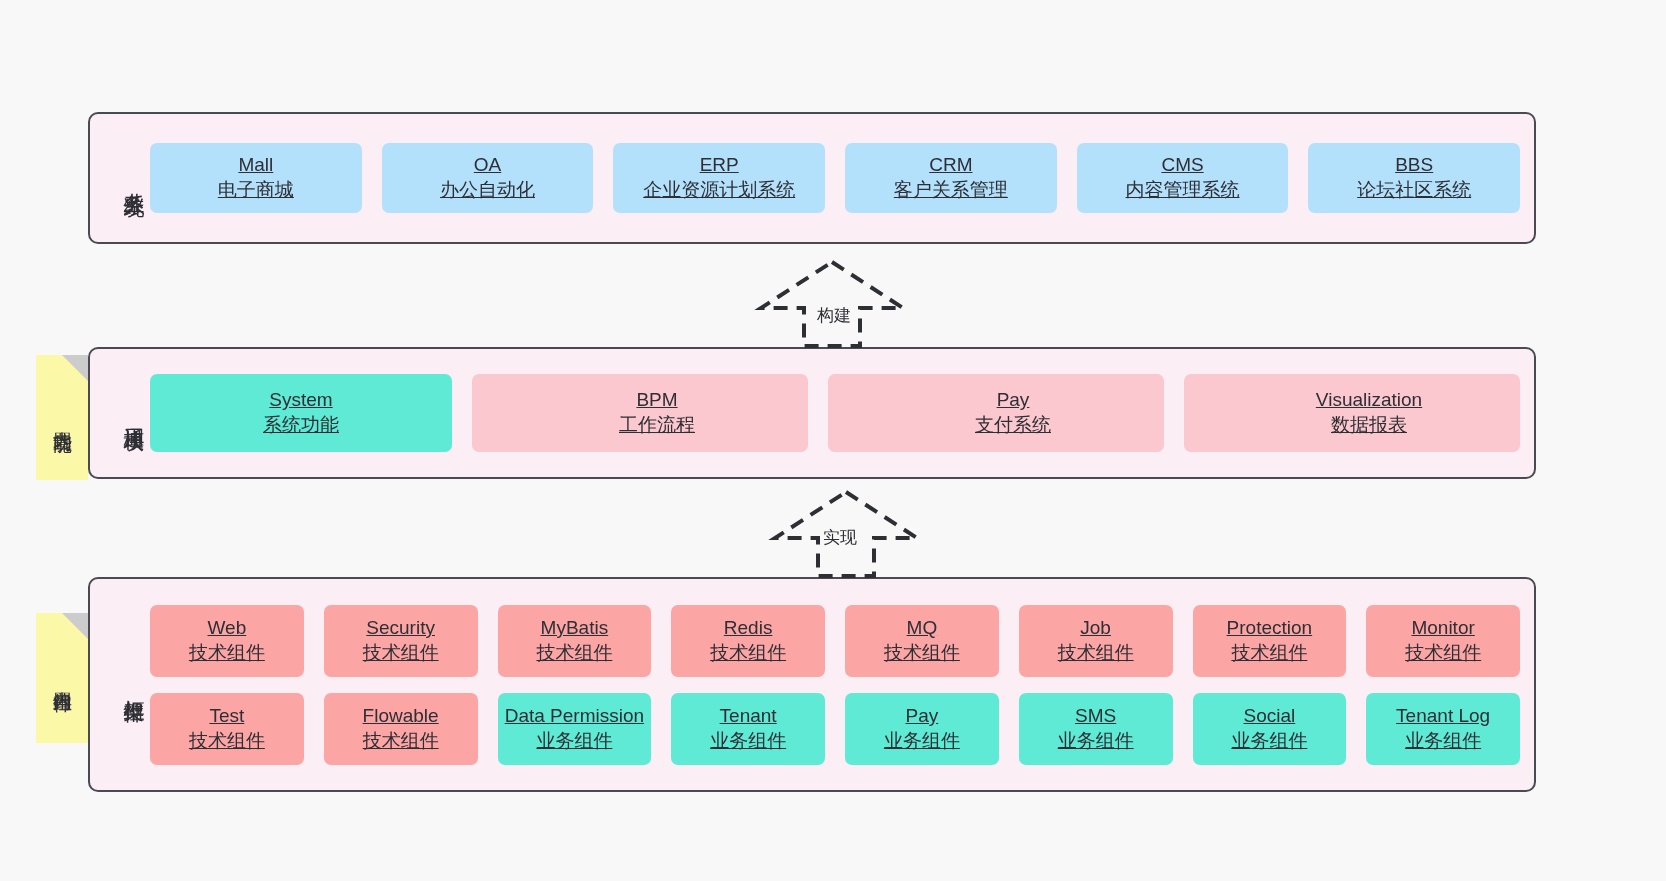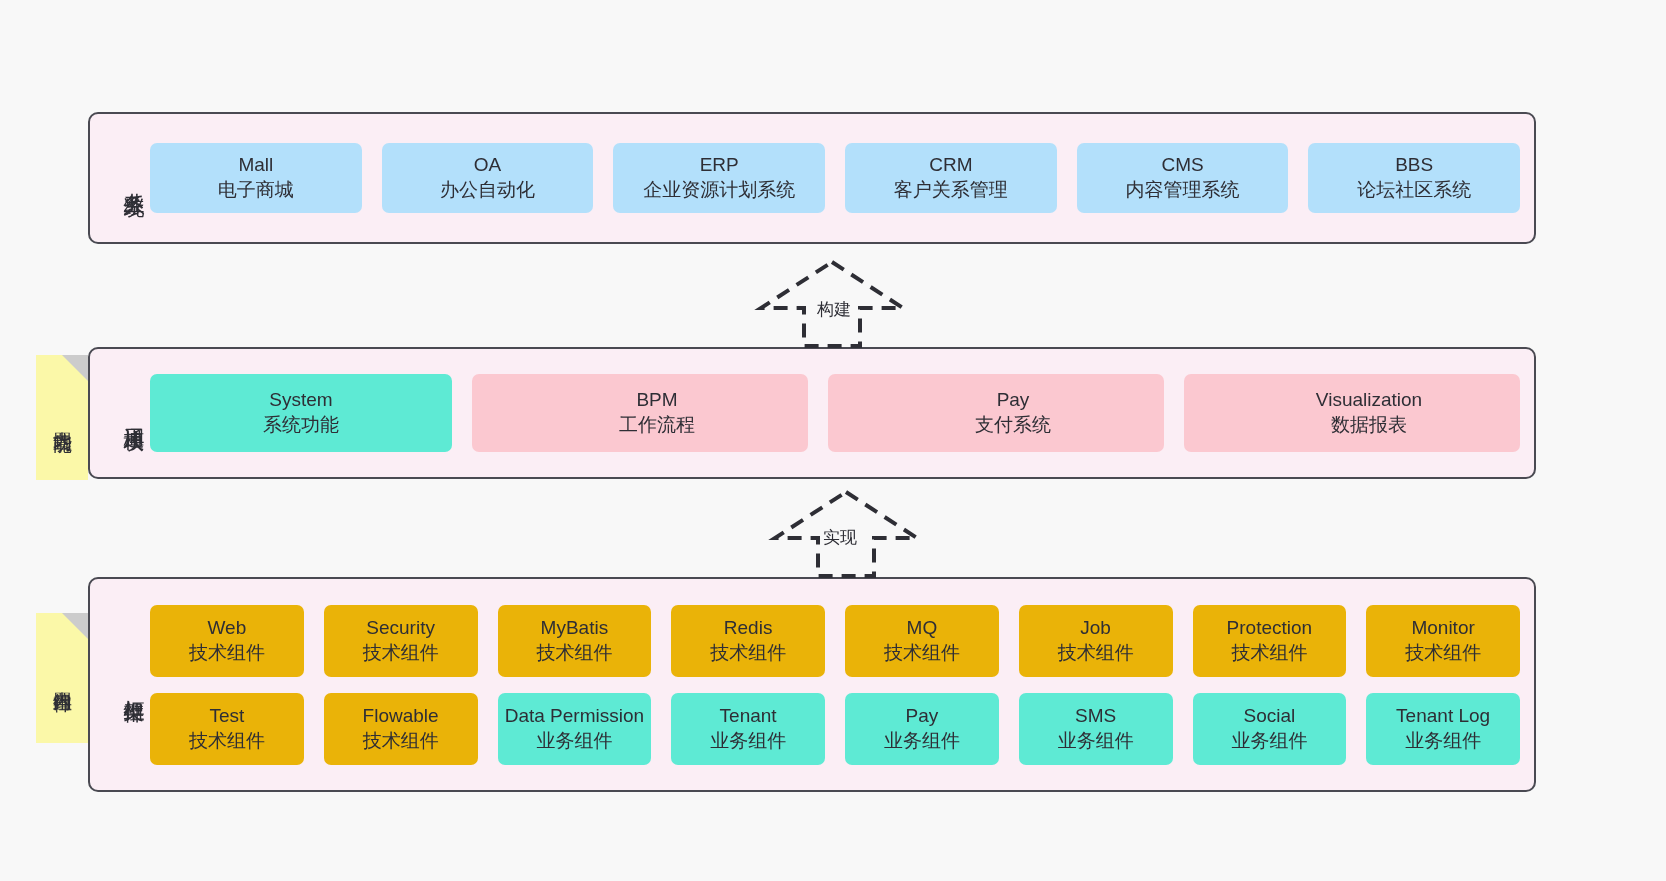--- a/index.html
+++ b/index.html
@@ -67,30 +67,31 @@
     display: flex;
     flex-direction: column;
     align-items: center;
     justify-content: center;
     text-align: center;
     font-size: 19px;
     line-height: 1.3;
     color: #2e2e35;
     box-sizing: border-box;
     padding: 4px 6px;
+    text-decoration: underline;
   }
   .card .t-en { white-space: nowrap; }
   .card .t-cn { white-space: nowrap; }
   .card.wrap .t-en { white-space: normal; }
 
   
   .c-blue        { background: #b3e0fb; }
   .c-red         { background: #5eead4; }
   .c-pink        { background: #fbc8d0; padding-left: 40px; }
-  .c-green       { background: #eab308; }
+  .c-green       { background: #fca5a5; }
   .c-green-light { background: #5eead4; }
 
   
   #layer-business { left: 88px;  top: 112px; width: 1448px; height: 132px; }
   #layer-common   { left: 88px;  top: 347px; width: 1448px; height: 132px; }
   #layer-framework{ left: 88px;  top: 577px; width: 1448px; height: 215px; }
 
   #layer-business .card  { height: 70px; }
   #layer-common   .card  { height: 78px; }
   #layer-framework .card { height: 72px; }
@@ -133,21 +134,21 @@
   }
   .arrow svg { display: block; overflow: visible; }
   .arrow-label {
     position: absolute;
     font-size: 17px;
     color: #2e2e35;
     background: transparent;
     white-space: nowrap;
   }
   #arrow-build   { left: 757px; top: 258px; width: 150px; height: 90px; }
-  #arrow-build .arrow-label   { left: 60px; top: 40px; }
+  #arrow-build .arrow-label   { left: 60px; top: 46px; }
   #arrow-impl    { left: 771px; top: 488px; width: 150px; height: 90px; }
   #arrow-impl .arrow-label    { left: 52px; top: 38px; }
 </style>
 </head>
 <body>
 
 <div class="canvas">
 
   <div class="layer" id="layer-business">
     <div class="layer-title">业务系统</div>

